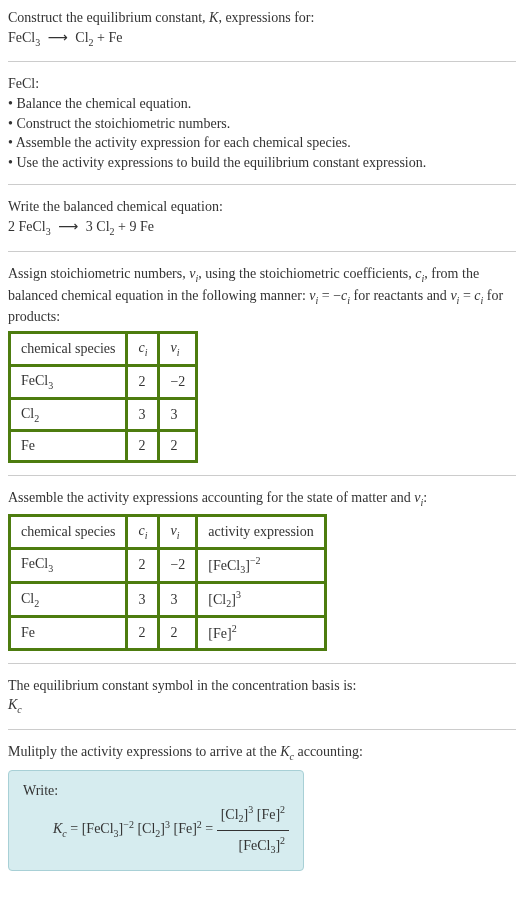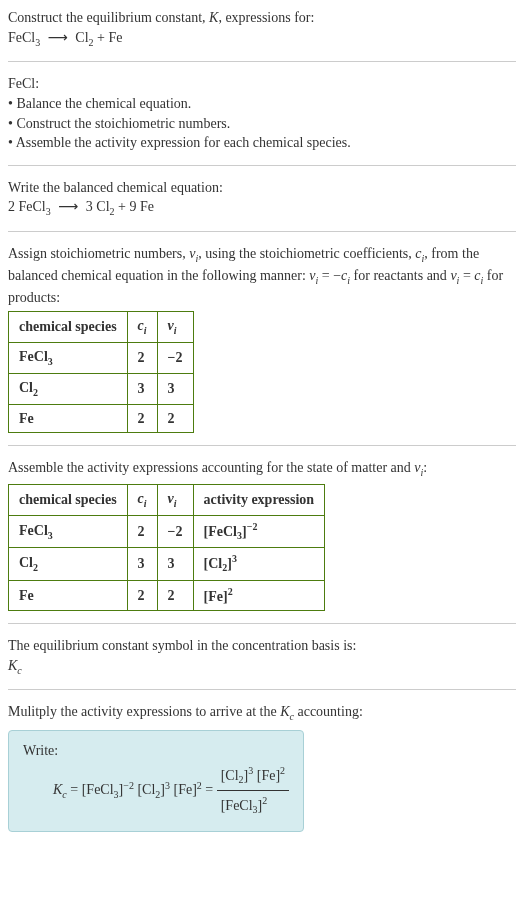--- a/index.html
+++ b/index.html
@@ -25,37 +25,37 @@
   vertical-align: super;
 }
 .italic {
   font-style: italic;
 }
 table {
   border-collapse: collapse;
   margin-top: 4px;
 }
 table td, table th {
-  border: 1px solid #4d7c0f;
+  border: 3px solid #4d7c0f;
   padding: 4px 10px;
   text-align: left;
-  font-weight: bold;
+  font-weight: normal;
 }
 .answer-box {
   background: #d6ecef;
   border: 1px solid #a8d0d6;
   border-radius: 4px;
   padding: 10px 14px;
   display: inline-block;
   margin-top: 6px;
 }
 .frac {
   display: inline-block;
   vertical-align: middle;
-  text-align: left;
+  text-align: right;
 }
 .frac .num {
   display: block;
   border-bottom: 1px solid #333;
   padding: 0 4px;
 }
 .frac .den {
   display: block;
   padding: 0 4px;
 }
@@ -79,20 +79,21 @@
   </span>
 </div>
 
 <hr>
 
 <div>
   <div>FeCl:</div>
   <div>• Balance the chemical equation.</div>
   <div>• Construct the stoichiometric numbers.</div>
   <div>• Assemble the activity expression for each chemical species.</div>
+  <div>• Use the activity expressions to build the equilibrium constant expression.</div>
 </div>
 
 <hr>
 
 <div>
   <div>Write the balanced chemical equation:</div>
   <span>
     <span>2 FeCl</span><span class="sub">3</span>
     <span class="arrow">⟶</span>
     <span>3 Cl</span><span class="sub">2</span><span> + 9 Fe</span>

